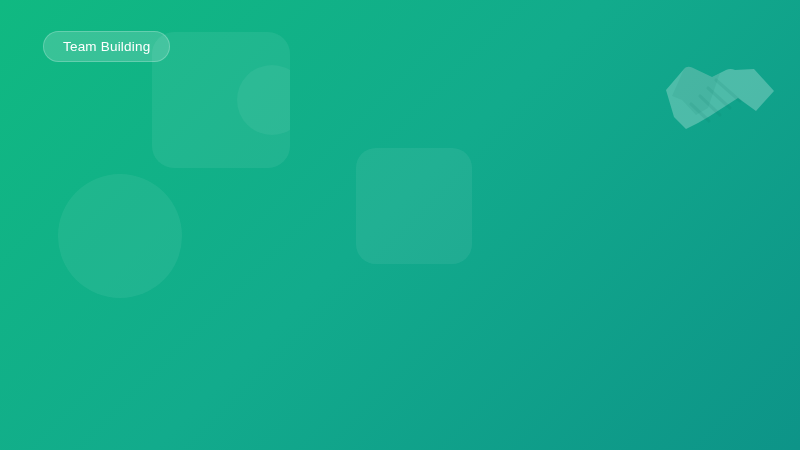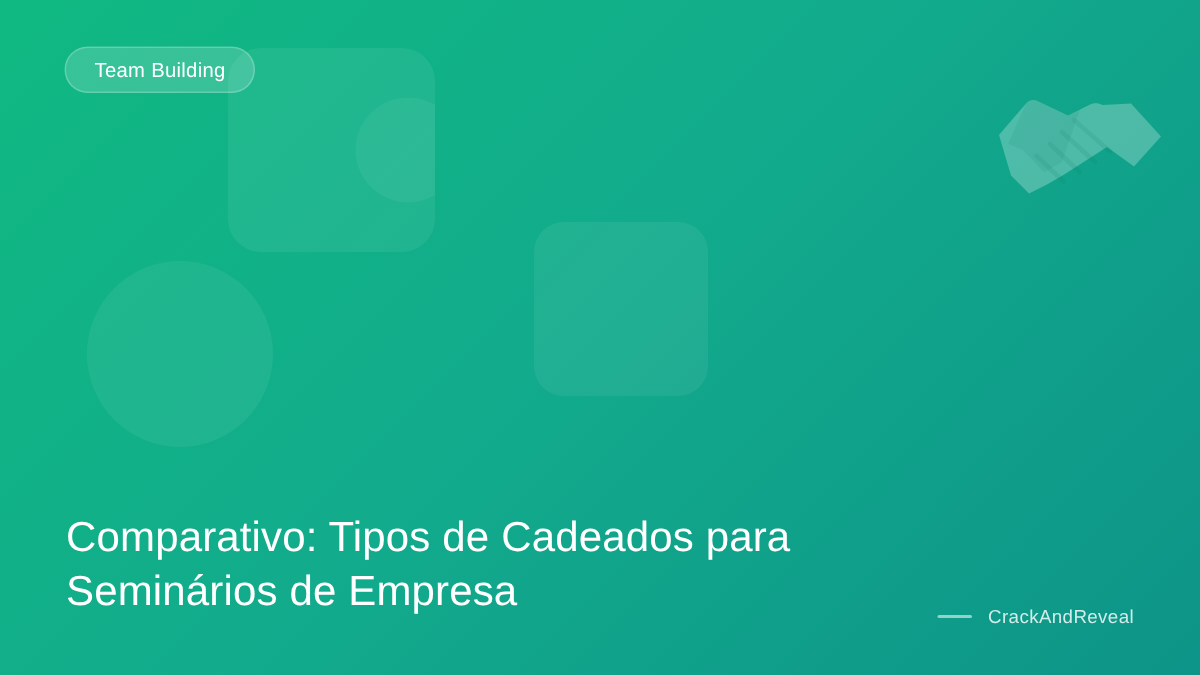--- a/index.html
+++ b/index.html
@@ -161,20 +161,15 @@
         <path d="M36 36 L56 55"></path>
         <path d="M27 44 L45 61"></path>
       </g>
     </svg>
   </div>
 
   <div class="badge">
     <span>Team Building</span>
   </div>
 
-  <h1 class="title">Comparativo: Tipos de Cadeados para Seminários de Empresa</h1>
 
-  <div class="brand">
-    <span class="brand-rule"></span>
-    <span class="brand-name">CrackAndReveal</span>
-  </div>
 
 </div>
 
 </body></html>

